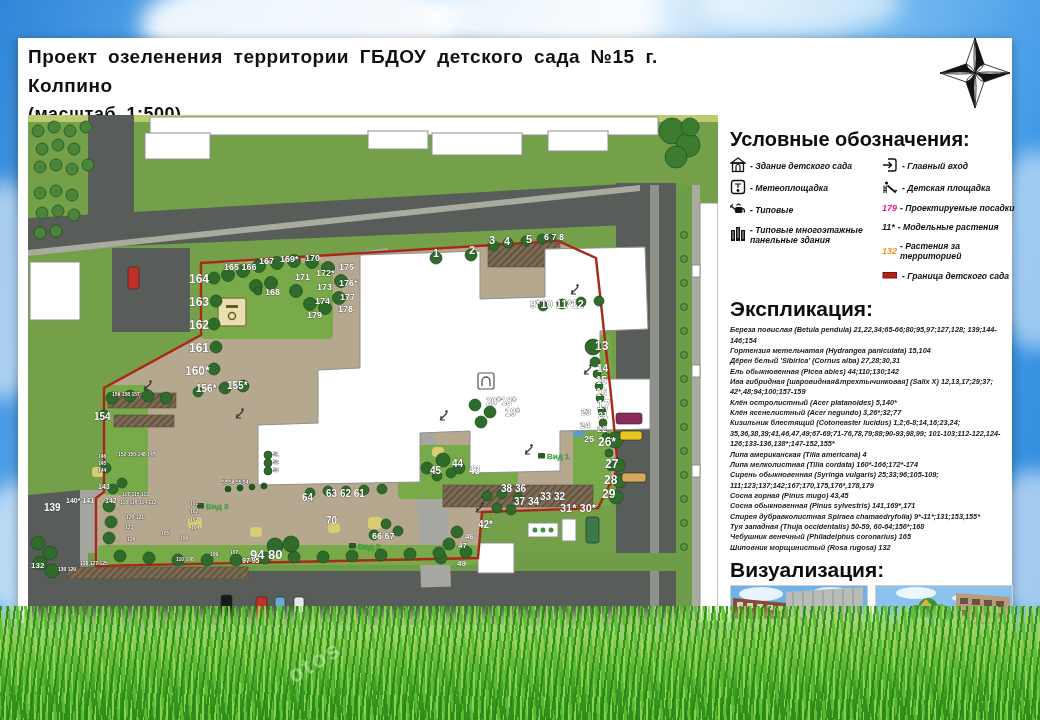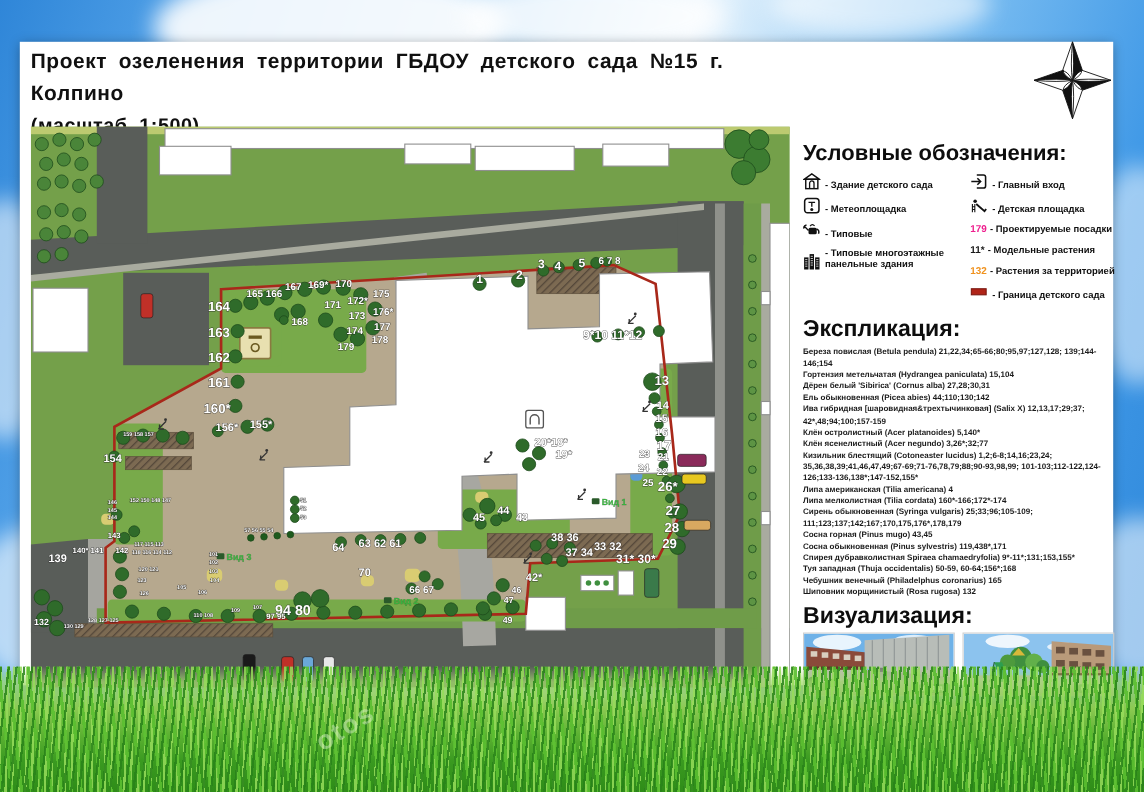--- a/index.html
+++ b/index.html
@@ -14,24 +14,24 @@
   .title .l2{font-size:18px;}
   .compass{position:absolute;left:938px;top:36px;width:74px;height:74px;}
   .map{position:absolute;left:28px;top:115px;width:690px;height:510px;}
   .rightcol{position:absolute;left:730px;top:128px;width:285px;}
   .h-legend,.h-expl,.h-viz{font-weight:bold;color:#0d0d0d;}
   .h-legend{font-size:20px;margin:0 0 8px 0;}
   .h-expl{font-size:21px;margin:6px 0 4px 0;}
   .h-viz{font-size:21px;margin:5px 0 3px 0;}
   .legend{display:flex;gap:6px;}
   .lcol1{width:146px;} .lcol2{width:133px;}
-  .lrow{display:flex;align-items:flex-end;margin-bottom:8px;font-size:8.6px;font-weight:bold;line-height:1.2;color:#111;}
+  .lrow{display:flex;align-items:center;margin-bottom:8px;font-size:8.6px;font-weight:bold;line-height:1.2;color:#111;font-style:italic;}
   .lrow .ic{width:16px;height:16px;flex:0 0 16px;margin-right:4px;margin-top:-2px;}
   .lrow .chip{flex:0 0 auto;margin-right:3px;font-size:9px;}
-  .expl{list-style:none;margin:0;padding:0;font-size:7.3px;font-weight:bold;
+  .expl{list-style:none;margin:0;padding:0;font-size:7.3px;font-weight:bold;font-style:italic;
         line-height:1.42;color:#1a1a1a;}
   .viz-row{display:flex;gap:7px;}
   .thumb{position:relative;width:136px;height:56px;border:1px solid #cfcfcf;overflow:hidden;}
   .thumb svg{display:block;}
   .vbadge{position:absolute;right:2px;bottom:2px;background:rgba(60,150,60,.85);color:#fff;
           font-size:6px;font-weight:bold;padding:1px 3px;border-radius:2px;display:flex;align-items:center;gap:2px;}
   .vbadge .cam{display:inline-block;width:5px;height:4px;background:#fff;border-radius:1px;}
   .grass{position:absolute;left:0;top:606px;width:1040px;height:114px;z-index:6;
     background:
       repeating-linear-gradient(97deg, rgba(40,130,25,.85) 0 2px, rgba(0,0,0,0) 2px 7px),
@@ -545,21 +545,21 @@
       <li>Дёрен белый 'Sibirica' (Cornus alba) 27,28;30,31</li>
       <li>Ель обыкновенная (Picea abies) 44;110;130;142</li>
       <li>Ива гибридная [шаровидная&amp;трехтычинковая] (Salix X) 12,13,17;29;37; 42*,48;94;100;157-159</li>
       <li>Клён остролистный (Acer platanoides) 5,140*</li>
       <li>Клён ясенелистный (Acer negundo) 3,26*;32;77</li>
       <li>Кизильник блестящий (Cotoneaster lucidus) 1,2;6-8;14,16;23,24; 35,36,38,39;41,46,47,49;67-69;71-76,78,79;88;90-93,98,99; 101-103;112-122,124-126;133-136,138*;147-152,155*</li>
       <li>Липа американская (Tilia americana) 4</li>
       <li>Липа мелколистная (Tilia cordata) 160*-166;172*-174</li>
       <li>Сирень обыкновенная (Syringa vulgaris) 25;33;96;105-109; 111;123;137;142;167;170,175,176*,178,179</li>
       <li>Сосна горная (Pinus mugo) 43,45</li>
-      <li>Сосна обыкновенная (Pinus sylvestris) 119,438*,171</li>
+      <li>Сосна обыкновенная (Pinus sylvestris) 141,169*,171</li>
       <li>Спирея дубравколистная Spiraea chamaedryfolia) 9*-11*;131;153,155*</li>
       <li>Туя западная (Thuja occidentalis) 50-59, 60-64;156*;168</li>
       <li>Чебушник венечный (Philadelphus coronarius) 165</li>
       <li>Шиповник морщинистый (Rosa rugosa) 132</li>
     </ul>
   <div class="h-viz">Визуализация:</div>
   <div class="viz-row">
     <div class="thumb">
       <svg viewBox="0 0 136 56" width="136" height="56">
         <rect width="136" height="56" fill="#9ecdf0"></rect>

